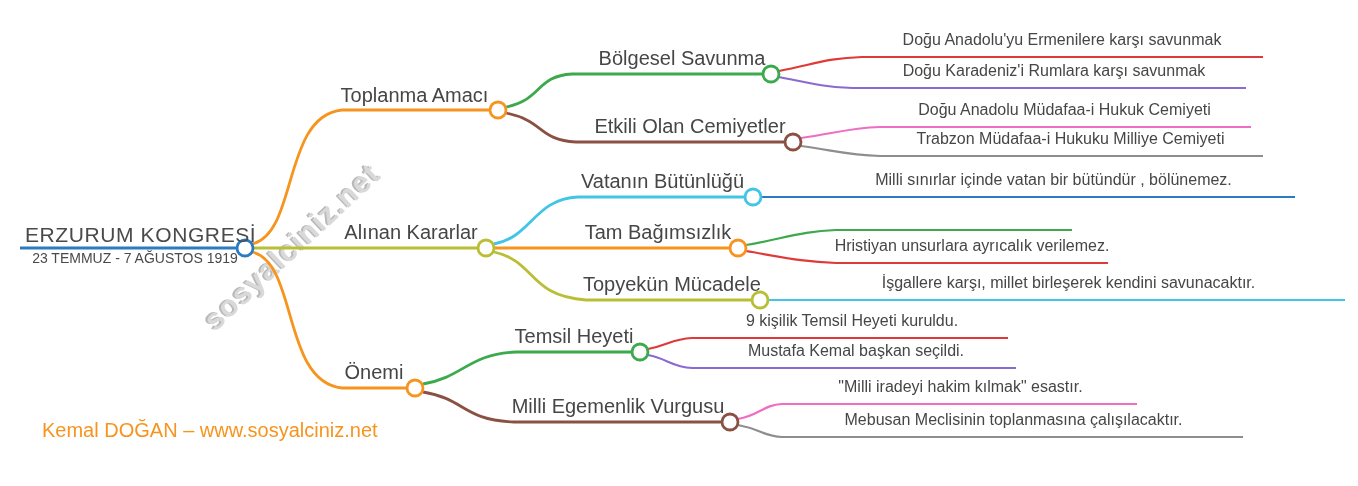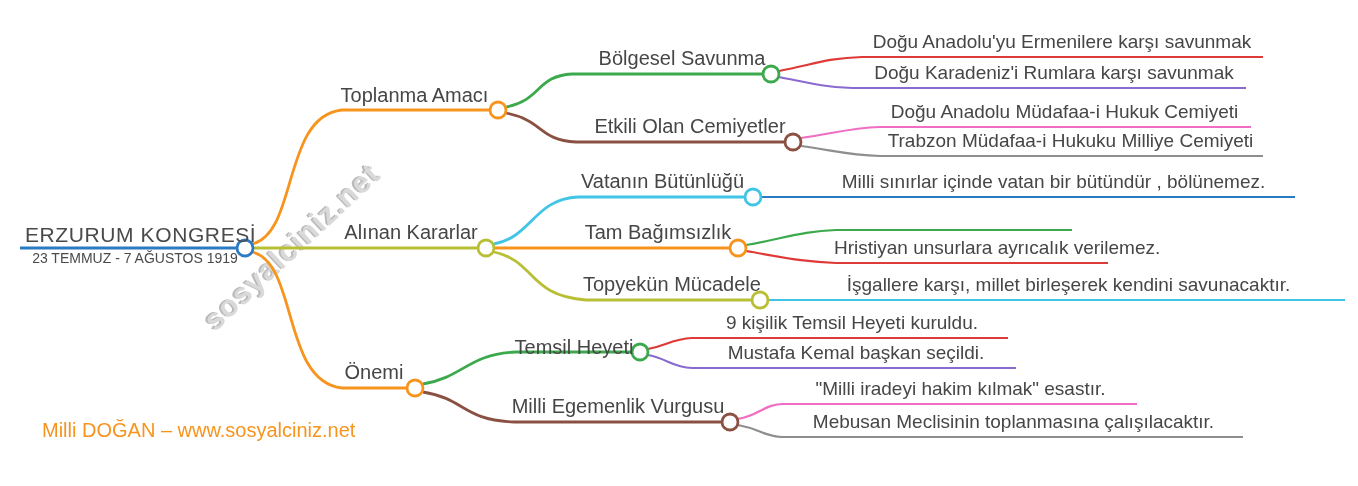--- a/index.html
+++ b/index.html
@@ -2,21 +2,21 @@
 <html><head>
 <meta charset="utf-8">
 <style>
   html,body{margin:0;padding:0;background:#fff;}
   #canvas{
     position:relative;width:1358px;height:486px;background:#ffffff;overflow:hidden;
     font-family:"Liberation Sans", sans-serif;color:#464646;
   }
   #wires{position:absolute;left:0;top:0;z-index:2;}
   .lbl{position:absolute;z-index:3;text-align:center;font-size:20px;color:#464646;white-space:nowrap;}
-  .leaf{position:absolute;z-index:3;text-align:center;font-size:19px;color:#464646;white-space:nowrap;}
+  .leaf{position:absolute;z-index:3;text-align:center;font-size:16px;color:#464646;white-space:nowrap;}
   .title{position:absolute;z-index:3;text-align:center;font-size:21px;letter-spacing:.6px;color:#4a4a4a;white-space:nowrap;}
   .subtitle{position:absolute;z-index:3;text-align:center;font-size:14px;color:#4a4a4a;white-space:nowrap;}
   .footer{position:absolute;z-index:3;font-size:20px;color:#F7941E;white-space:nowrap;}
   .watermark{
     position:absolute;z-index:1;font-size:30px;font-weight:bold;letter-spacing:1px;
     color:#d9d9d9;white-space:nowrap;text-align:center;
     transform:rotate(-43deg);transform-origin:center center;
     text-shadow:-1.5px -1.5px 0 #b9b9b9, 1.5px 1.5px 1px #ffffff;
   }
 </style>
@@ -74,30 +74,30 @@
 
   <div class="lbl" style="left:337px;top:84px;width:155px;">Toplanma Amacı</div>
   <div class="lbl" style="left:340px;top:221px;width:142px;">Alınan Kararlar</div>
   <div class="lbl" style="left:336px;top:361px;width:76px;">Önemi</div>
 
   <div class="lbl" style="left:598px;top:47px;width:168px;">Bölgesel Savunma</div>
   <div class="lbl" style="left:592px;top:115px;width:196px;">Etkili Olan Cemiyetler</div>
   <div class="lbl" style="left:575px;top:170px;width:175px;">Vatanın Bütünlüğü</div>
   <div class="lbl" style="left:583px;top:221px;width:150px;">Tam Bağımsızlık</div>
   <div class="lbl" style="left:583px;top:273px;width:172px;">Topyekün Mücadele</div>
-  <div class="lbl" style="left:510px;top:325px;width:128px;margin-top:11px;">Temsil Heyeti</div>
+  <div class="lbl" style="left:510px;top:325px;width:128px;">Temsil Heyeti</div>
   <div class="lbl" style="left:508px;top:395px;width:220px;">Milli Egemenlik Vurgusu</div>
 
   <div class="leaf" style="left:860px;top:31px;width:404px;">Doğu Anadolu'yu Ermenilere karşı savunmak</div>
   <div class="leaf" style="left:876px;top:101px;width:377px;">Doğu Anadolu Müdafaa-i Hukuk Cemiyeti</div>
   <div class="leaf" style="left:860px;top:62px;width:388px;">Doğu Karadeniz'i Rumlara karşı savunmak</div>
   <div class="leaf" style="left:876px;top:130px;width:389px;">Trabzon Müdafaa-i Hukuku Milliye Cemiyeti</div>
   <div class="leaf" style="left:810px;top:171px;width:487px;">Milli sınırlar içinde vatan bir bütündür , bölünemez.</div>
   <div class="leaf" style="left:834px;top:237px;width:276px;">Hristiyan unsurlara ayrıcalık verilemez.</div>
   <div class="leaf" style="left:790px;top:274px;width:557px;">İşgallere karşı, millet birleşerek kendini savunacaktır.</div>
   <div class="leaf" style="left:694px;top:312px;width:316px;">9 kişilik Temsil Heyeti kuruldu.</div>
   <div class="leaf" style="left:694px;top:342px;width:324px;">Mustafa Kemal başkan seçildi.</div>
   <div class="leaf" style="left:782px;top:378px;width:357px;">"Milli iradeyi hakim kılmak" esastır.</div>
   <div class="leaf" style="left:782px;top:411px;width:463px;">Mebusan Meclisinin toplanmasına çalışılacaktır.</div>
 
-  <div class="footer" style="left:42px;top:419px;">Milli DOĞAN – www.sosyalciniz.net</div>
+  <div class="footer" style="left:42px;top:419px;">Kemal DOĞAN – www.sosyalciniz.net</div>
 
 </div>
 
 </body></html>

